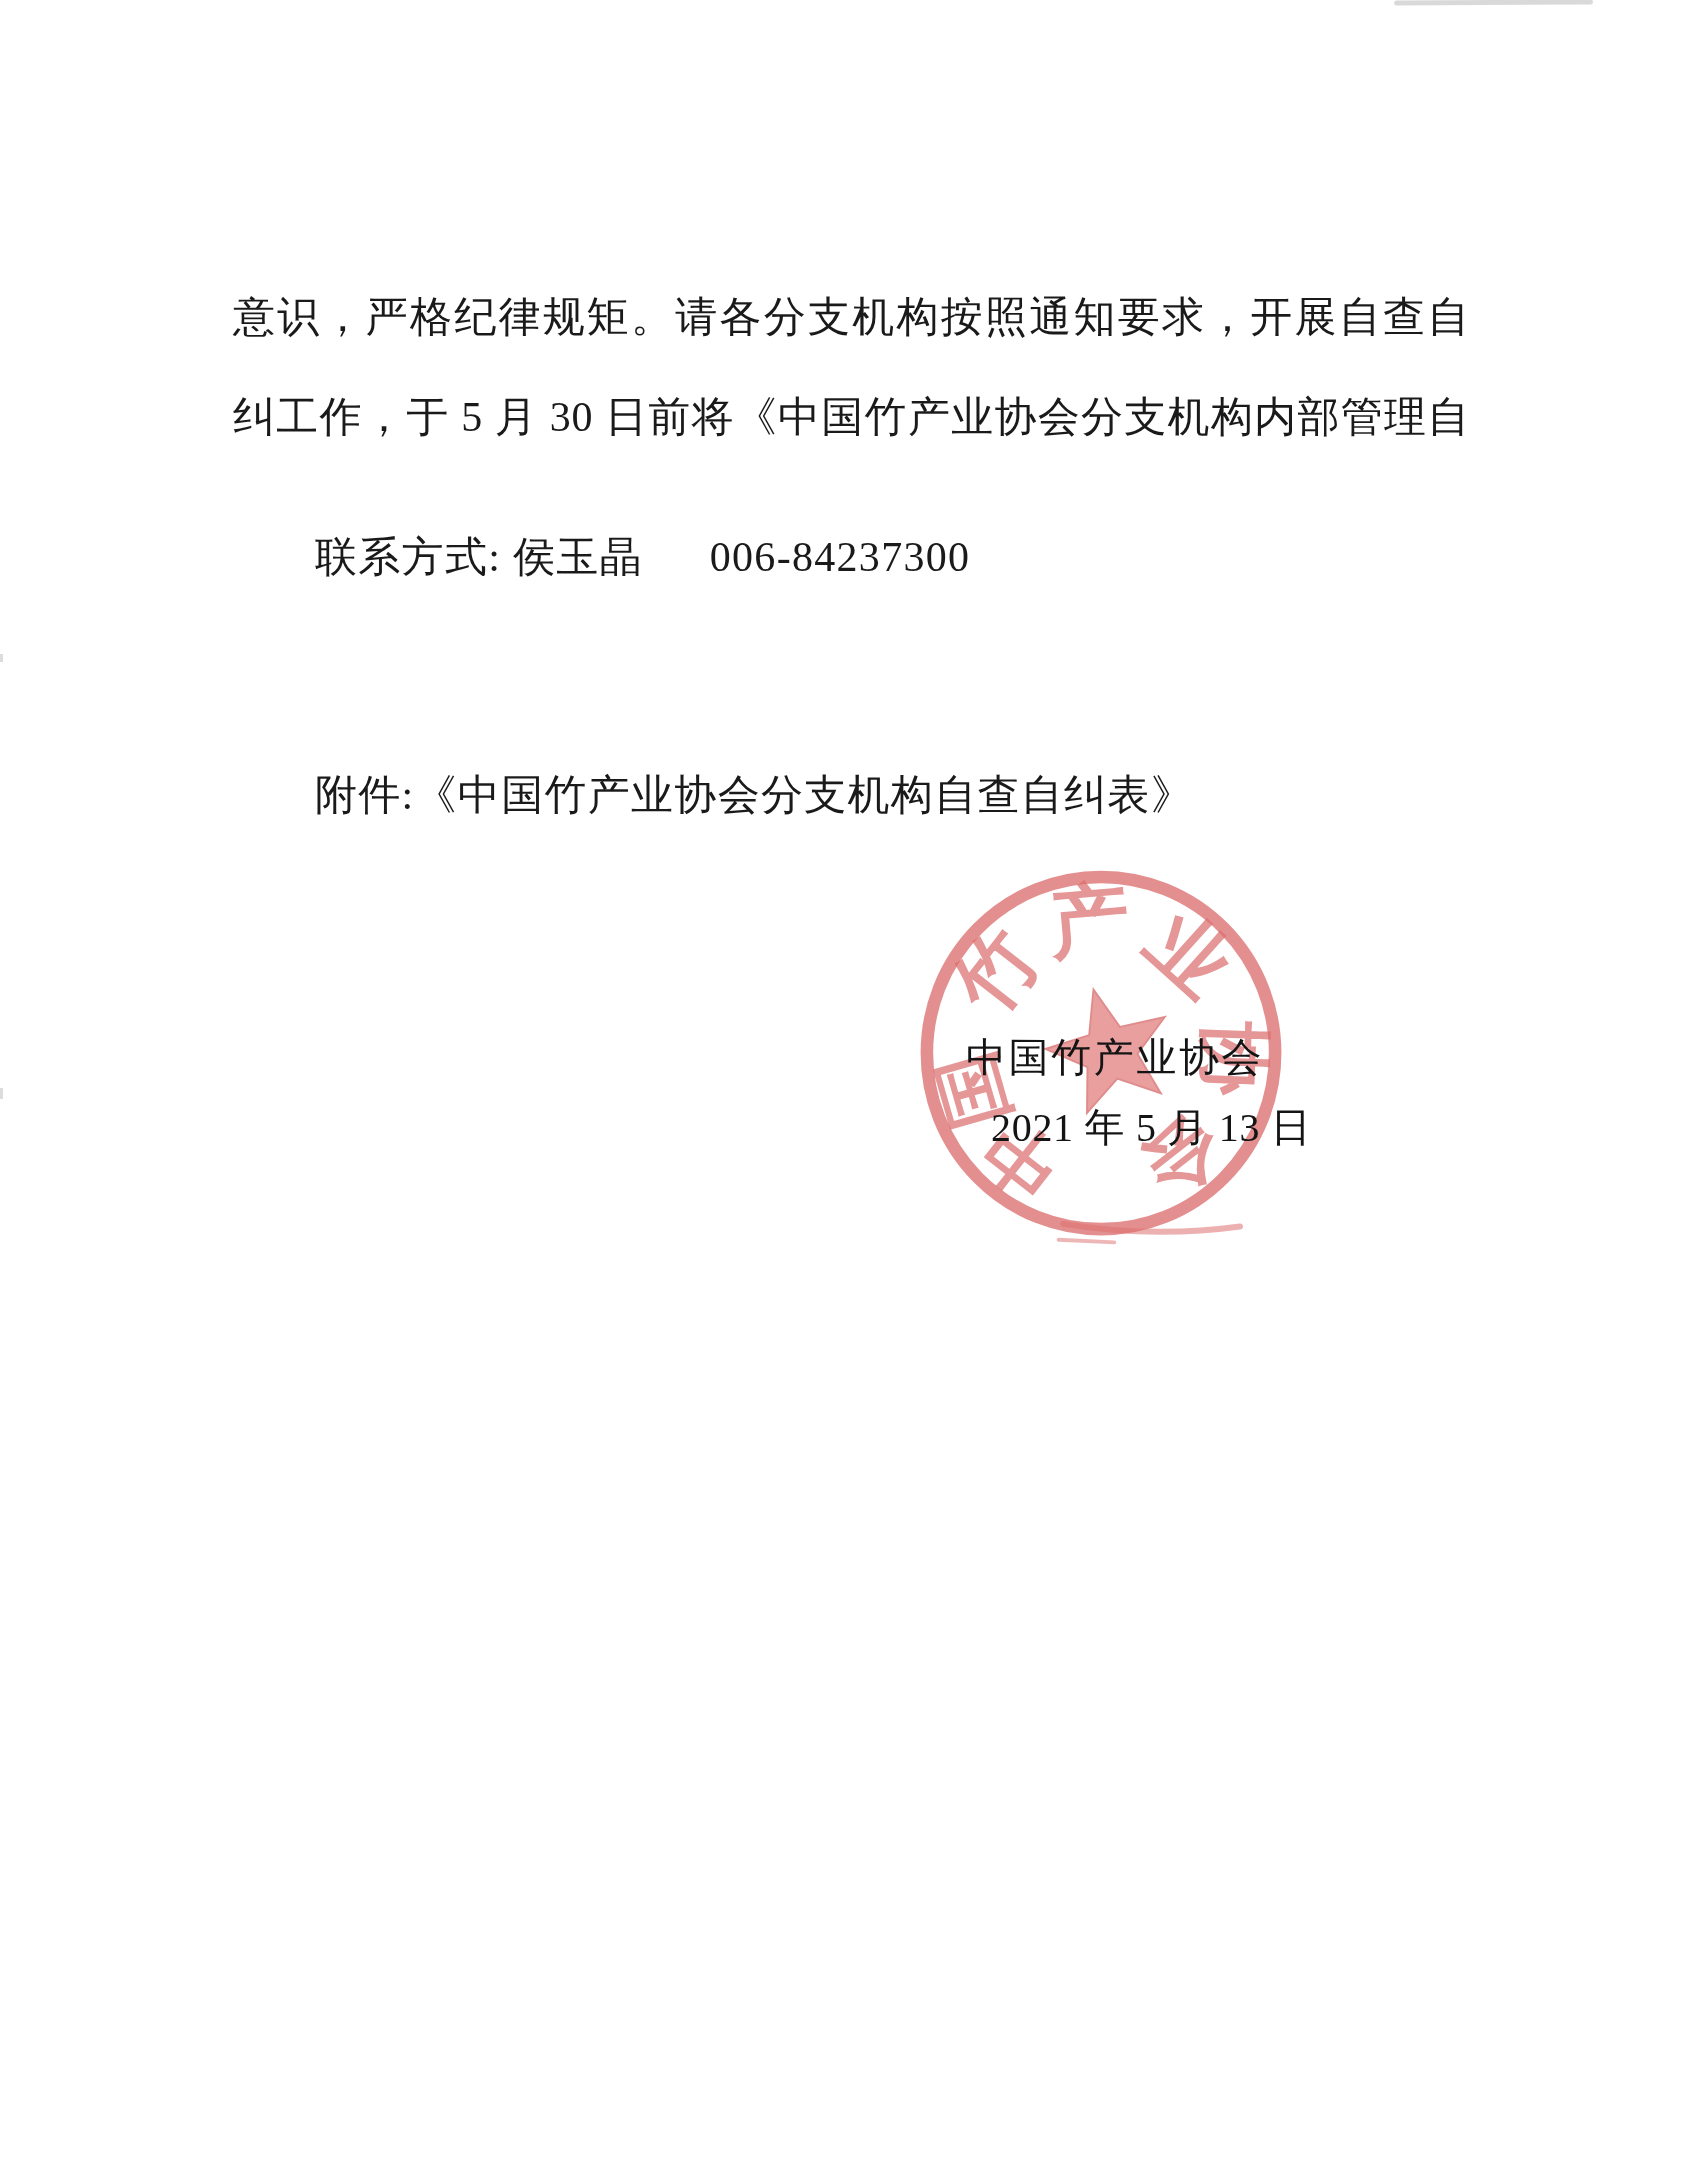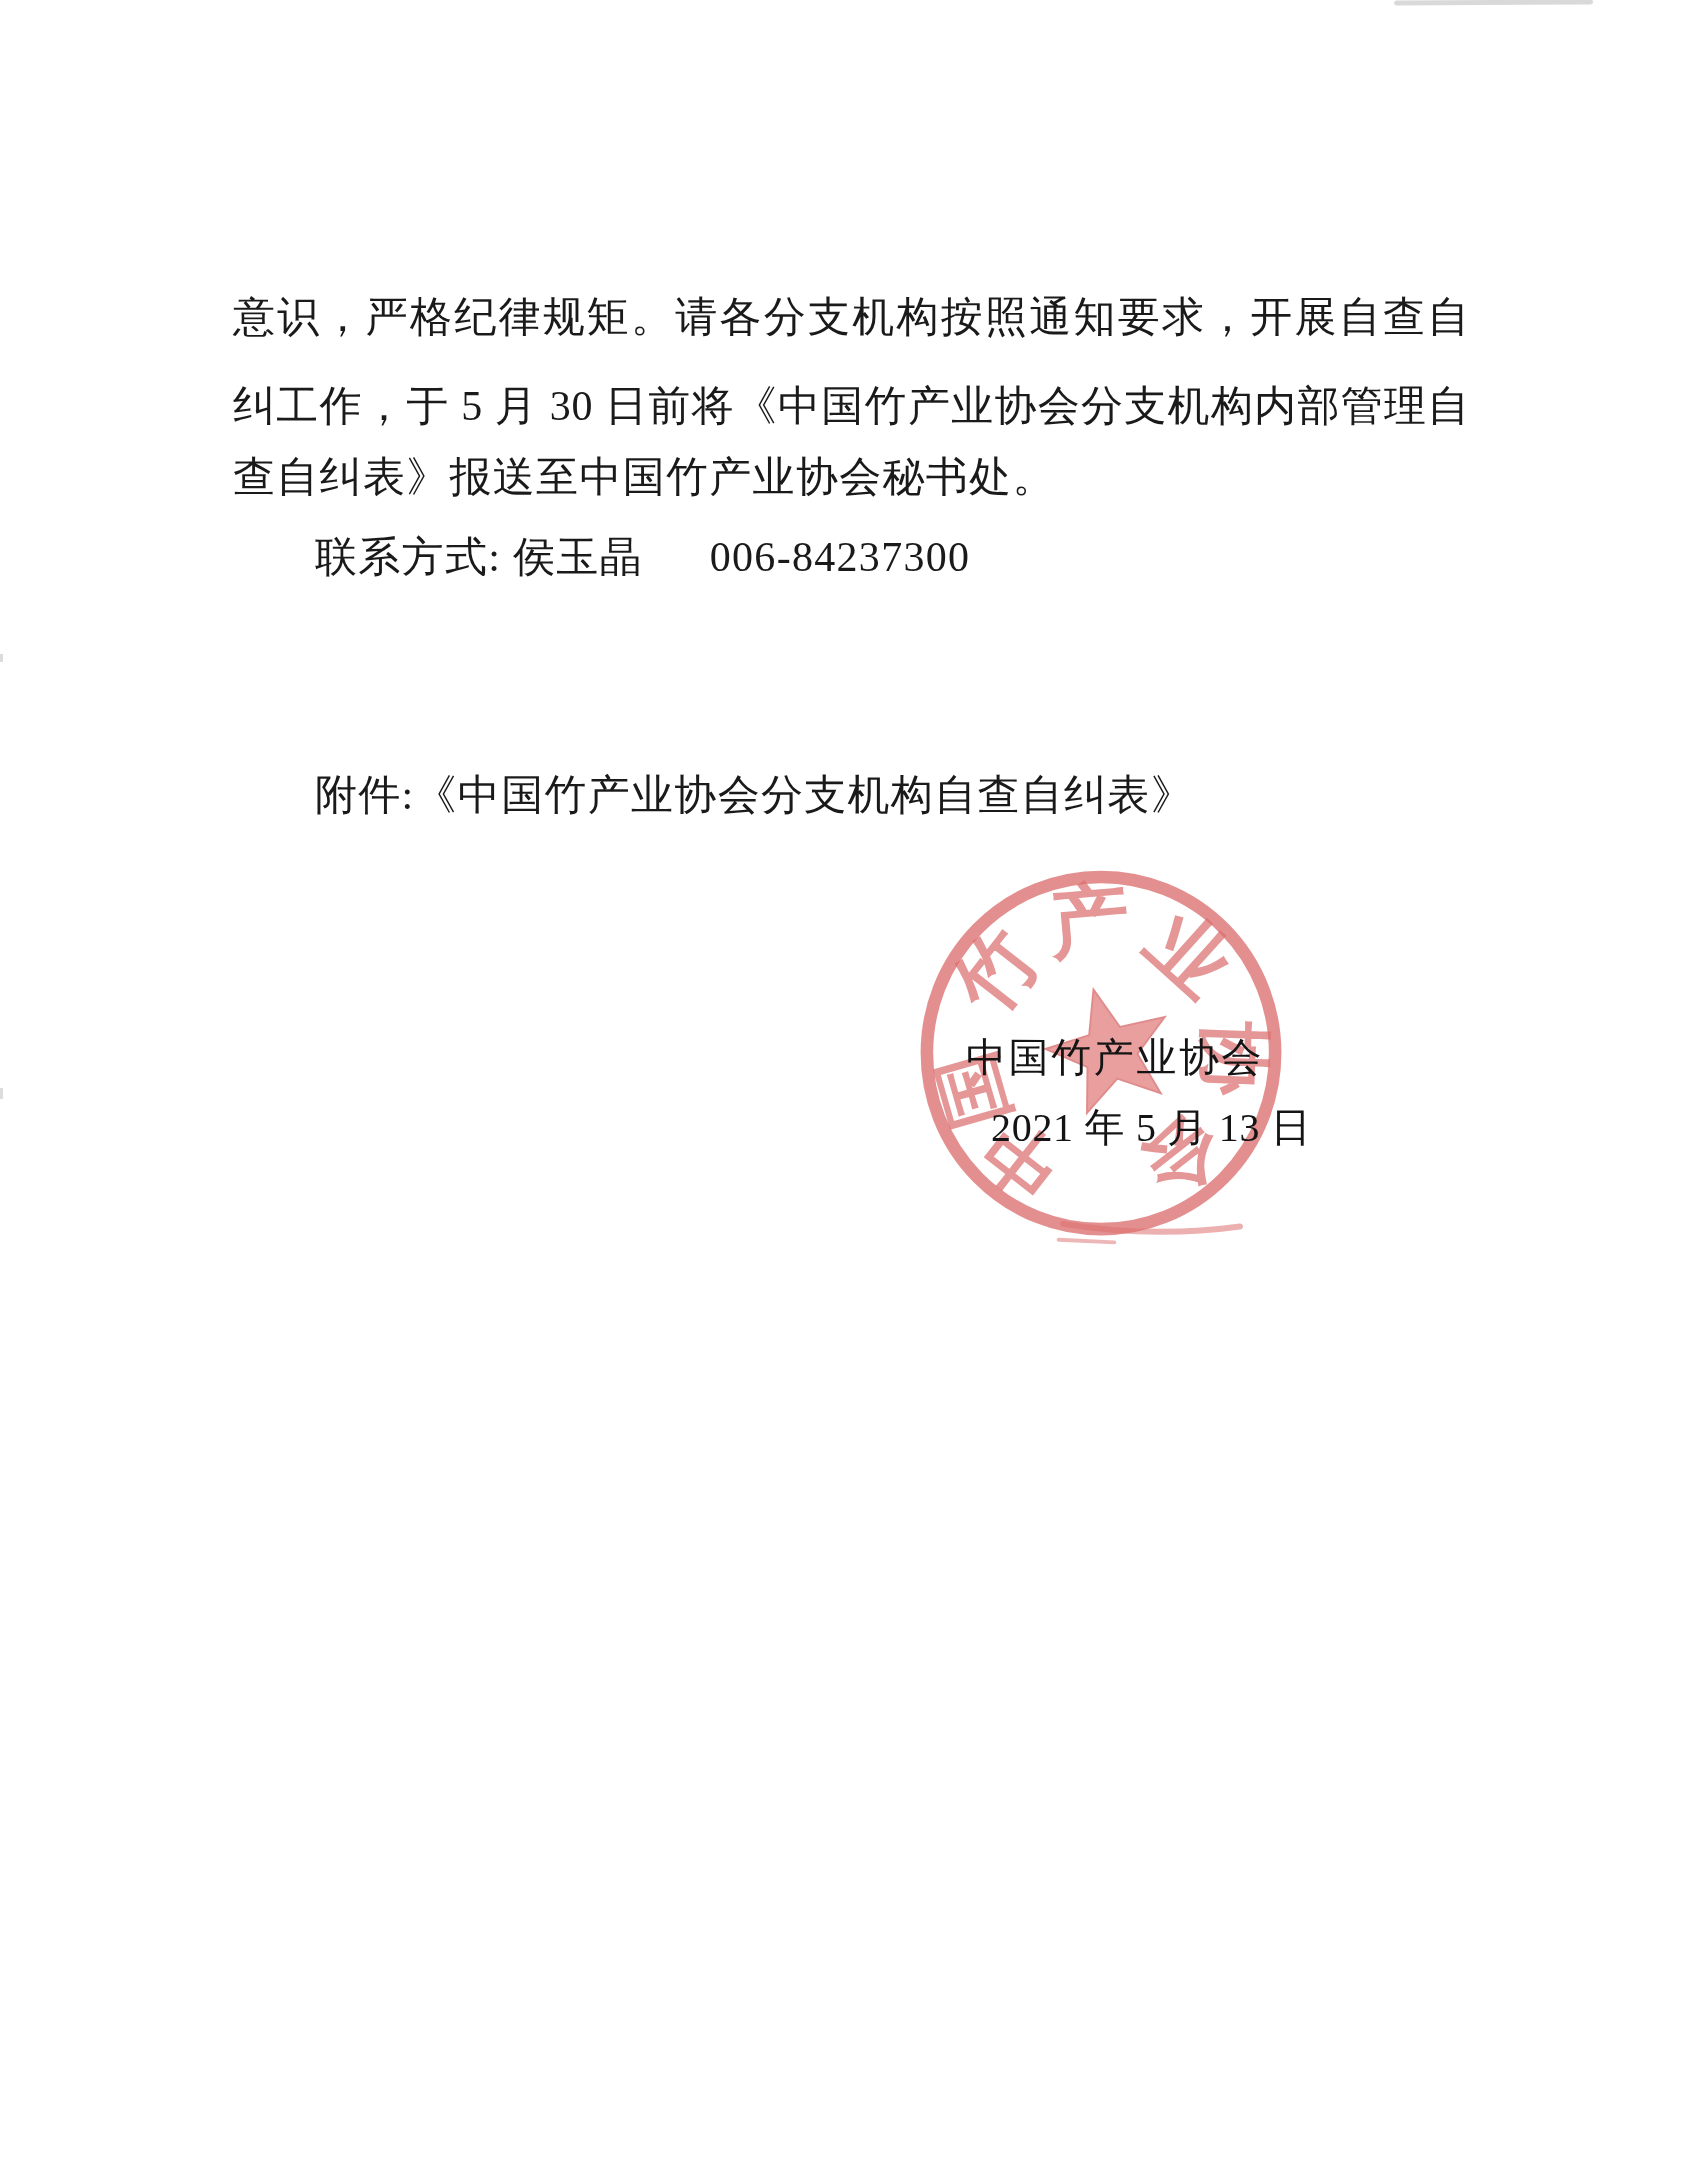--- a/index.html
+++ b/index.html
@@ -91,22 +91,21 @@
   }
   .speck.s1{left:0;top:654px;width:3.3px;height:8px;}
   .speck.s2{left:0;top:1088px;width:2.6px;height:10.6px;}
 </style>
 </head>
 <body>
 
 <div class="page">
 
   <div class="txt para-line justify" style="top:294px">意识，严格纪律规矩。请各分支机构按照通知要求，开展自查自</div>
-  <div class="txt para-line justify" style="top:383px">纠工作，于 5 月 30 日前将《中国竹产业协会分支机构内部管理自</div>
-  <div class="txt para-line" style="top:454px">查自纠表》报送至中国竹产业协会秘书处。</div>
+  <div class="txt para-line justify" style="top:394px">纠工作，于 5 月 30 日前将《中国竹产业协会分支机构内部管理自</div>
 
   <div class="txt indent" style="top:534px">联系方式: 侯玉晶　  006-84237300</div>
 
   <div class="txt indent" style="top:772px">附件:《中国竹产业协会分支机构自查自纠表》</div>
 
   <div class="stamp">
     <svg width="378" height="384" viewBox="0 0 570 580" xmlns="http://www.w3.org/2000/svg">
 
       <ellipse cx="282" cy="284" rx="263" ry="266" fill="none" stroke="#dd6f6f" stroke-width="19" opacity="0.78"></ellipse>
 

